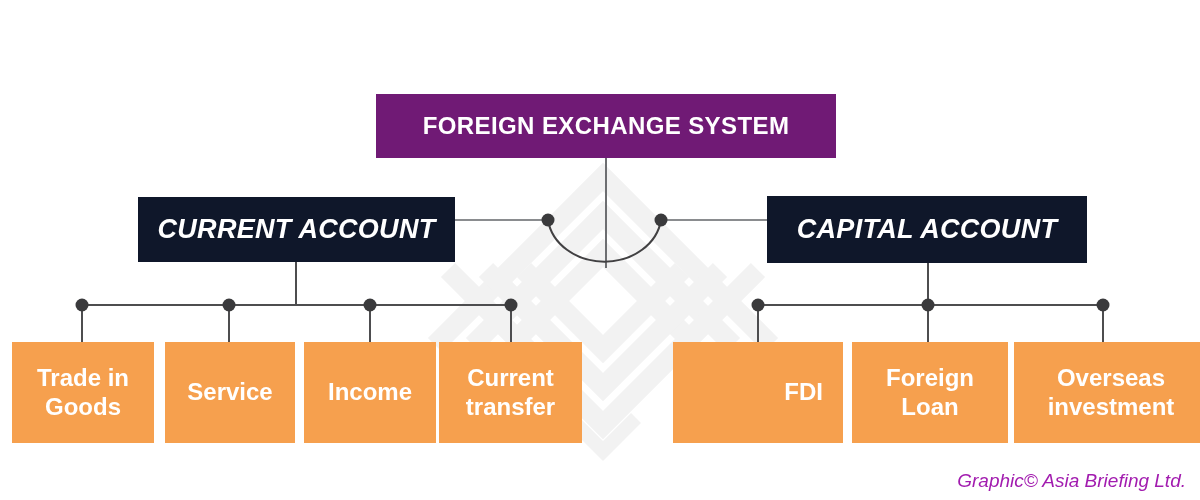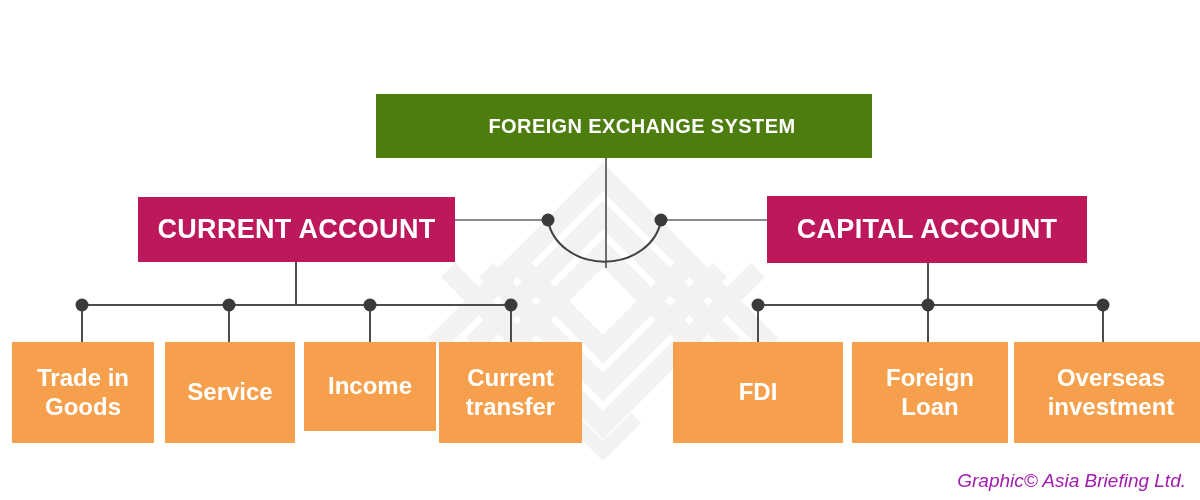--- a/index.html
+++ b/index.html
@@ -13,32 +13,32 @@
   }
   .attribution{
     position:absolute;right:14px;bottom:8px;
     font-style:italic;font-size:19px;color:#a21caf;
   }
   svg.layer{position:absolute;left:0;top:0;width:1200px;height:500px;}
   .node{
     position:absolute;display:flex;align-items:center;justify-content:center;
     text-align:center;color:#ffffff;font-weight:bold;
   }
-  .node-root{background:#4d7c0f;font-size:20px;letter-spacing:.4px;padding-left:36px;}
-  .node-account{background:#be185d;font-size:27px;letter-spacing:.3px;}
+  .node-root{background:#701a75;font-size:24px;letter-spacing:.4px;}
+  .node-account{background:#0f172a;font-size:27px;letter-spacing:.3px;font-style:italic;}
   .node-leaf{background:#f6a04e;font-size:24px;line-height:1.18;padding:0 20px;box-sizing:border-box;}
   
   #n-root{left:376px;top:94px;width:460px;height:64px;}
   #n-current{left:138px;top:197px;width:317px;height:65px;}
   #n-capital{left:767px;top:196px;width:320px;height:67px;}
   #n-trade{left:12px;top:342px;width:142px;height:101px;}
   #n-service{left:165px;top:342px;width:130px;height:101px;}
-  #n-income{left:304px;top:342px;width:132px;height:89px;}
+  #n-income{left:304px;top:342px;width:132px;height:101px;}
   #n-transfer{left:439px;top:342px;width:143px;height:101px;justify-content:center;}
-  #n-fdi{left:673px;top:342px;width:170px;height:101px;}
+  #n-fdi{left:673px;top:342px;width:170px;height:101px;justify-content:flex-end;}
   #n-loan{left:852px;top:342px;width:156px;height:101px;text-align:center;}
   #n-overseas{left:1014px;top:342px;width:194px;height:101px;}
 </style>
 </head>
 <body>
 
 <div class="canvas">
 
   <svg class="layer" viewBox="0 0 1200 500">
 

